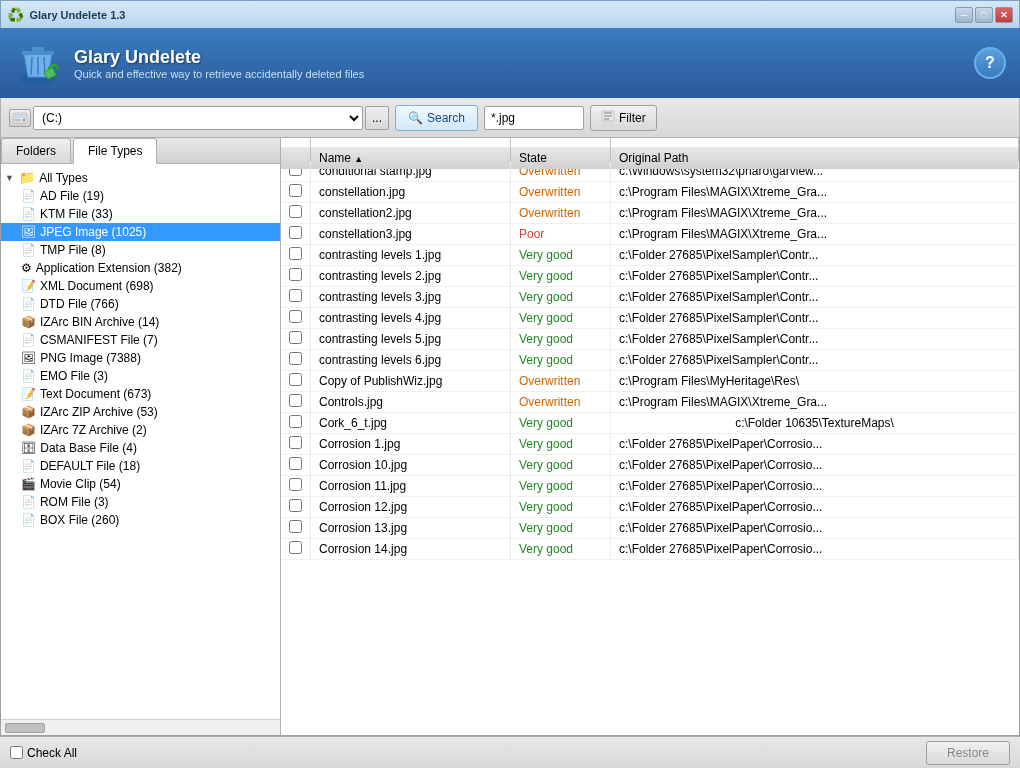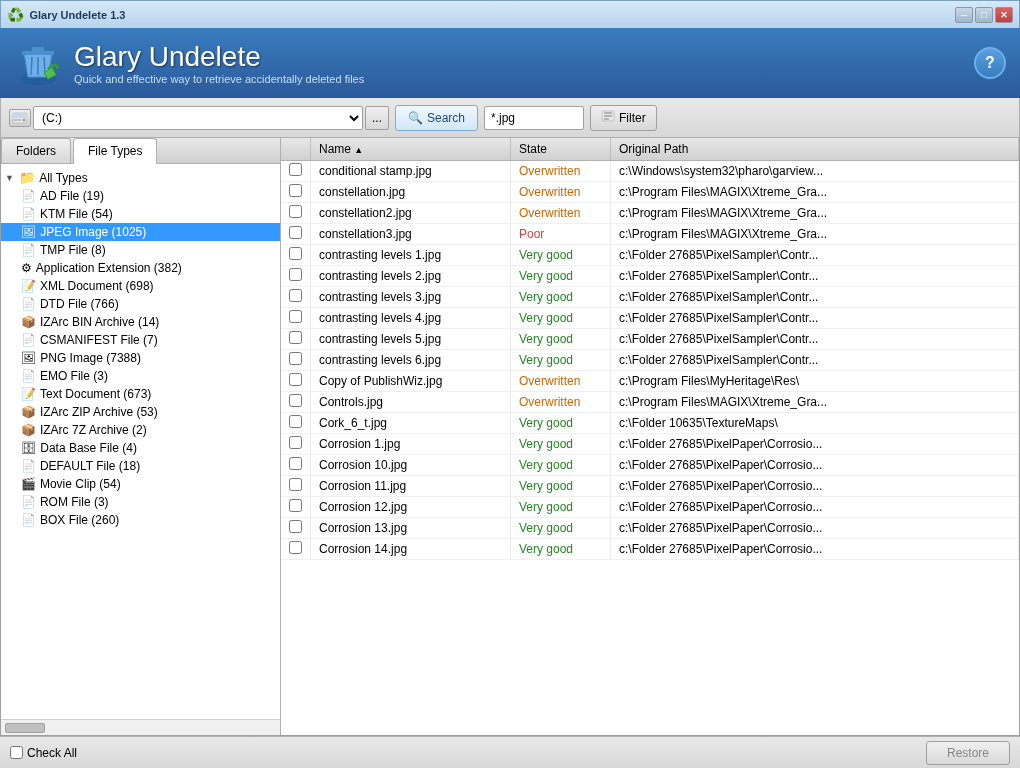--- a/index.html
+++ b/index.html
@@ -67,23 +67,23 @@
       display: flex;
       align-items: center;
       gap: 12px;
     }
     .app-icon {
       width: 48px;
       height: 48px;
     }
     .app-title-block {}
     .app-title {
-      font-size: 28px;
+      font-size: 18px;
       color: #fff;
-      font-weight: normal;
+      font-weight: bold;
       text-shadow: 1px 1px 2px rgba(0,0,0,0.5);
     }
     .app-subtitle {
       font-size: 11px;
       color: #c8dff0;
     }
     .help-btn {
       width: 32px;
       height: 32px;
       border-radius: 50%;
@@ -257,21 +257,21 @@
       font-size: 12px;
     }
     .file-table thead th {
       background: linear-gradient(to bottom, #e8e8e8, #d0d0d0);
       border-bottom: 1px solid #b0b0b0;
       border-right: 1px solid #c0c0c0;
       padding: 4px 8px;
       text-align: left;
       font-weight: normal;
       position: sticky;
-      top: 0;
+      top: 9px;
       z-index: 1;
     }
     .file-table tbody tr { cursor: default; }
     .file-table tbody td {
       padding: 2px 8px;
       border-bottom: 1px solid #f0f0f0;
       border-right: 1px solid #ebebeb;
     }
     .table-scroll {
       flex: 1;
@@ -425,21 +425,21 @@
           <span style="font-size:13px;">📁</span>
           <span>All Types</span>
         </div>
 
         <div class="tree-item tree-indent">
           <span>📄</span>
           <span>AD File (19)</span>
         </div>
         <div class="tree-item tree-indent">
           <span>📄</span>
-          <span>KTM File (54)</span>
+          <span>KTM File (33)</span>
         </div>
         <div class="tree-item tree-indent selected">
           <span>🖼</span>
           <span>JPEG Image (1025)</span>
         </div>
         <div class="tree-item tree-indent">
           <span>📄</span>
           <span>TMP File (8)</span>
         </div>
         <div class="tree-item tree-indent">
@@ -593,21 +593,21 @@
             <tr>
               <td class="checkbox-cell"><input type="checkbox" class="row-checkbox" style=""></td>
               <td>Controls.jpg</td>
               <td class="state-overwritten">Overwritten</td>
               <td style="max-width: 340px; overflow: hidden; text-overflow: ellipsis; white-space: nowrap;">c:\Program Files\MAGIX\Xtreme_Gra...</td>
             </tr>
             <tr>
               <td class="checkbox-cell"><input type="checkbox" class="row-checkbox" style=""></td>
               <td>Cork_6_t.jpg</td>
               <td class="state-verygood">Very good</td>
-              <td style="max-width: 340px; overflow: hidden; text-overflow: ellipsis; white-space: nowrap;">c:\Folder 10635\TextureMaps\</td>
+              <td style="max-width: 340px; overflow: hidden; text-overflow: ellipsis; white-space: nowrap; text-align: center;">c:\Folder 10635\TextureMaps\</td>
             </tr>
             <tr>
               <td class="checkbox-cell"><input type="checkbox" class="row-checkbox" style=""></td>
               <td>Corrosion 1.jpg</td>
               <td class="state-verygood">Very good</td>
               <td style="max-width: 340px; overflow: hidden; text-overflow: ellipsis; white-space: nowrap;">c:\Folder 27685\PixelPaper\Corrosio...</td>
             </tr>
             <tr>
               <td class="checkbox-cell"><input type="checkbox" class="row-checkbox" style=""></td>
               <td>Corrosion 10.jpg</td>

